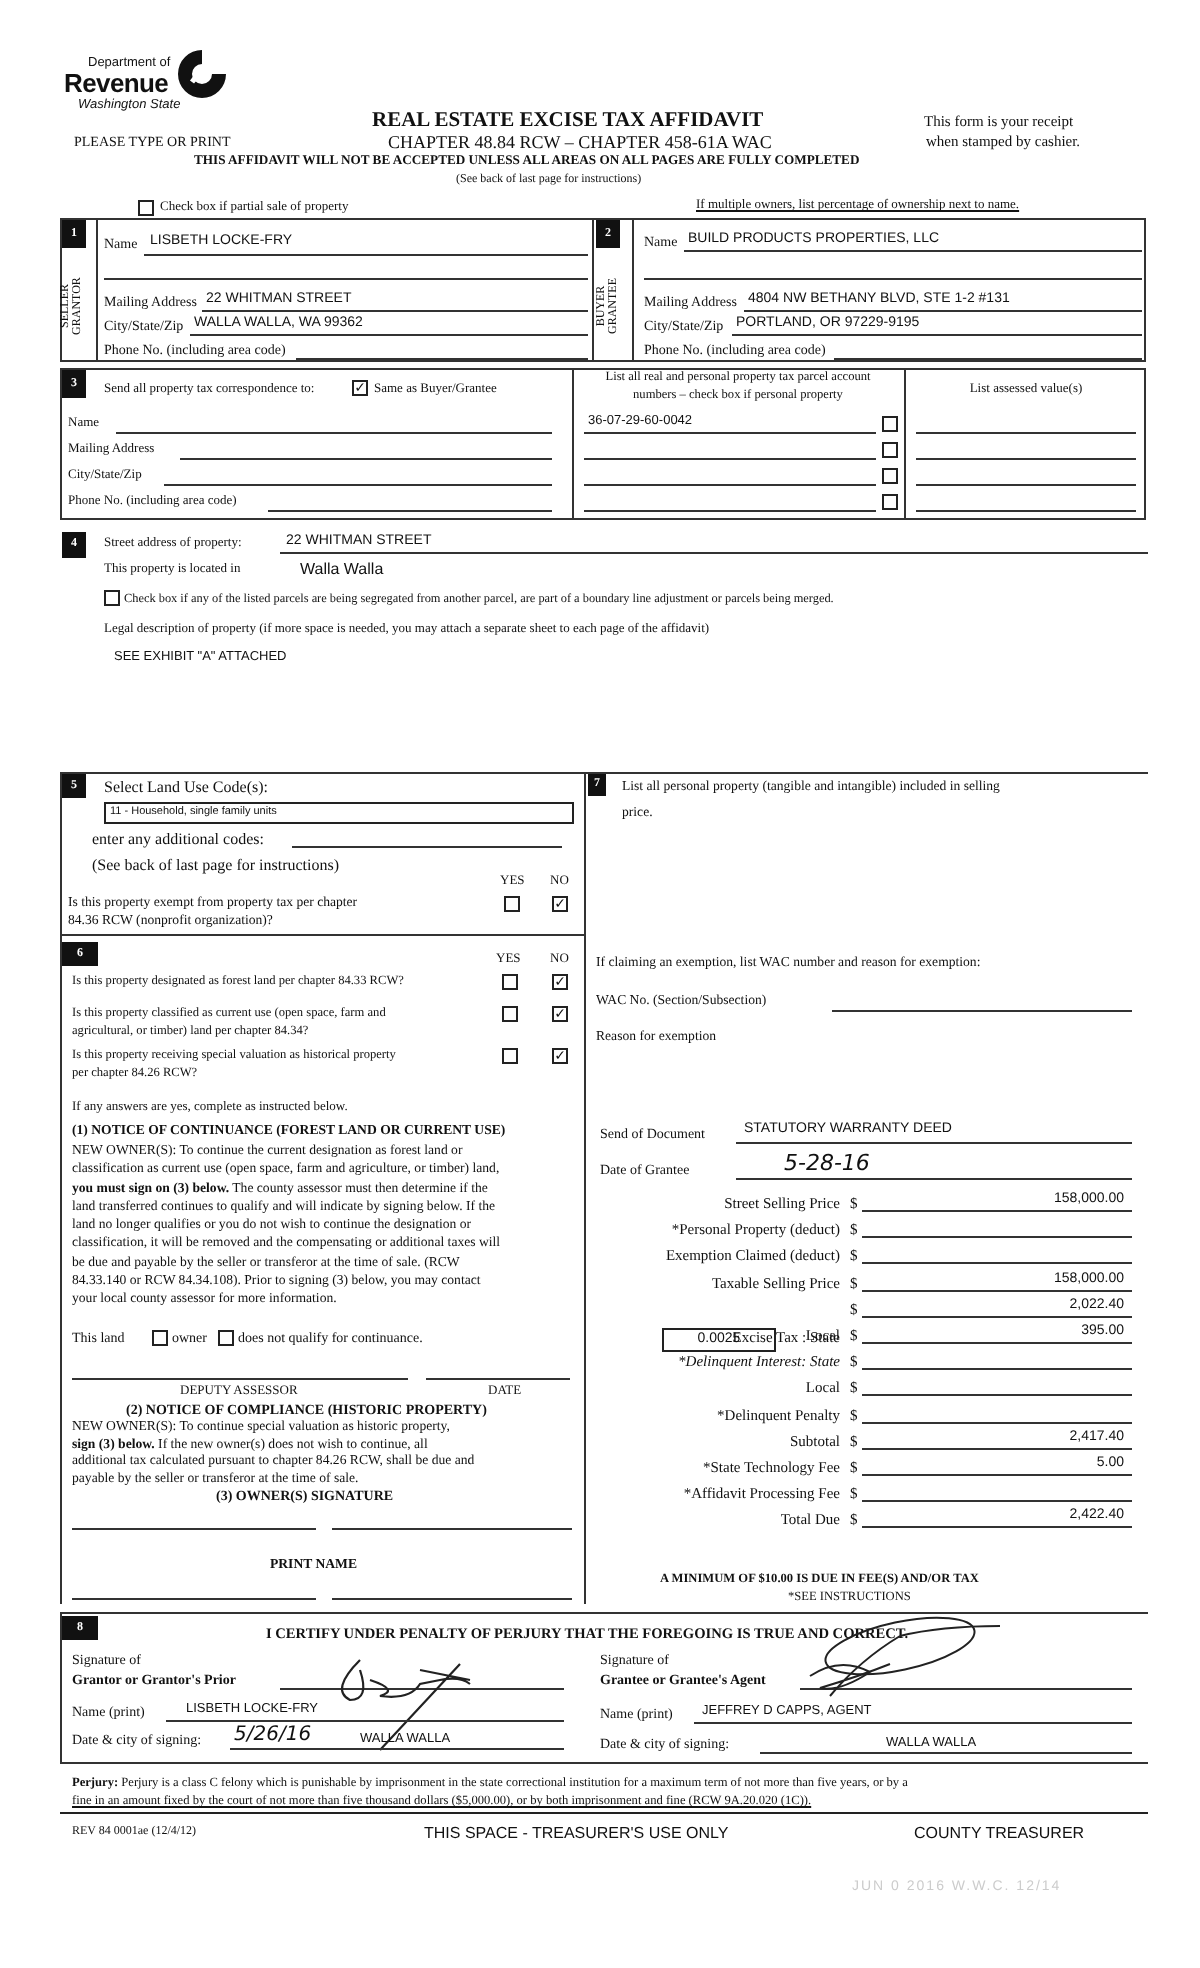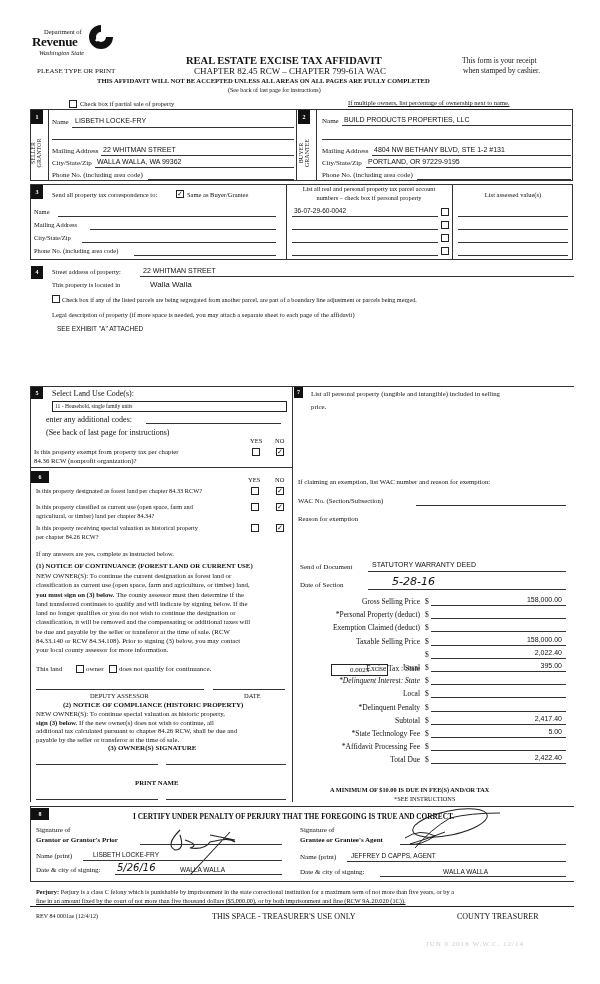--- a/index.html
+++ b/index.html
@@ -1,19 +1,19 @@
 <!DOCTYPE html>
 <html><head>
 <meta charset="utf-8">
 <style>
   * { box-sizing: border-box; margin: 0; padding: 0; }
   html, body { width: 600px; height: 984px; background: #fff; overflow: hidden; }
   body { font-family: "Liberation Serif", serif; color: #111; font-size: 7px; position: relative; }
   .abs { position: absolute; }
-  .sans { font-family: Liberation Serif, serif; }
+  .sans { font-family: Liberation Sans, sans-serif; }
   .serif { font-family: "Liberation Serif", serif; }
   .b { font-weight: bold; }
   .secnum { position: absolute; background: #111; color: #fff; font-size: 6px; font-weight: bold; text-align: center; width: 12px; height: 11px; line-height: 11px; }
   .line { position: absolute; border-bottom: 1px solid #333; }
   .fill { position: absolute; font-family: "Liberation Sans", sans-serif; font-size: 7px; color: #111; }
   .cb { position: absolute; width: 8px; height: 8px; border: 1px solid #222; background: #fff; font-size: 7px; line-height: 6px; text-align: center; font-family: "DejaVu Sans", sans-serif; }
   .lbl { position: absolute; font-size: 7px; white-space: nowrap; }
   .vline { position: absolute; border-left: 1px solid #333; }
   .hline { position: absolute; border-top: 1px solid #333; }
   .amt { position: absolute; font-family: "Liberation Sans", sans-serif; font-size: 7px; text-align: right; width: 120px; }
@@ -29,21 +29,21 @@
   <div class="abs sans b" style="left:0;top:6px;font-size:13px;letter-spacing:-0.3px;">Revenue</div>
   <div class="abs sans" style="left:7px;top:21px;font-size:6.5px;font-style:italic;">Washington State</div>
   <svg class="abs" style="left:56px;top:-4px;" width="26" height="26" viewBox="0 0 26 26">
     <path d="M13 1 A12 12 0 1 0 25 13 L18 13 A5 5 0 1 1 13 8 Z" fill="#111"></path>
     <path d="M8 17 Q13 10 22 9" stroke="#fff" stroke-width="2.5" fill="none"></path>
   </svg>
 </div>
 
 <div class="abs serif b" style="left:186px;top:55px;font-size:10.5px;">REAL ESTATE EXCISE TAX AFFIDAVIT</div>
 <div class="abs serif" style="left:37px;top:67px;font-size:7px;">PLEASE TYPE OR PRINT</div>
-<div class="abs serif" style="left:194px;top:66px;font-size:9px;">CHAPTER 82.45 RCW – CHAPTER 799-61A WAC</div>
+<div class="abs serif" style="left:194px;top:66px;font-size:9px;">CHAPTER 48.84 RCW – CHAPTER 458-61A WAC</div>
 <div class="abs serif" style="left:462px;top:56px;font-size:7.5px;">This form is your receipt</div>
 <div class="abs serif" style="left:463px;top:66px;font-size:7.5px;">when stamped by cashier.</div>
 <div class="abs serif b" style="left:97px;top:77px;font-size:6.6px;">THIS AFFIDAVIT WILL NOT BE ACCEPTED UNLESS ALL AREAS ON ALL PAGES ARE FULLY COMPLETED</div>
 <div class="abs serif" style="left:228px;top:87px;font-size:6px;">(See back of last page for instructions)</div>
 <div class="cb" style="left:69px;top:100px;"></div>
 <div class="lbl" style="left:80px;top:100px;font-size:6.5px;">Check box if partial sale of property</div>
 <div class="lbl" style="left:348px;top:99px;font-size:6.5px;text-decoration:underline;">If multiple owners, list percentage of ownership next to name.</div>
 
 <div class="abs" style="left:30px;top:109px;width:543px;height:72px;border:1px solid #333;"></div>
 <div class="vline" style="left:296px;top:109px;height:72px;"></div>
@@ -215,26 +215,26 @@
 <div class="lbl" style="left:311px;top:403px;font-size:6.8px;">price.</div>
 <div class="abs" style="left:300px;top:412px;width:270px;height:40px;"></div>
 <div class="lbl" style="left:298px;top:478px;font-size:6.8px;">If claiming an exemption, list WAC number and reason for exemption:</div>
 <div class="lbl" style="left:298px;top:497px;font-size:6.8px;">WAC No. (Section/Subsection)</div>
 <div class="line" style="left:416px;top:505px;width:150px;"></div>
 <div class="lbl" style="left:298px;top:515px;font-size:6.8px;">Reason for exemption</div>
 
 <div class="lbl" style="left:300px;top:563px;font-size:7px;">Send of Document</div>
 <div class="line" style="left:368px;top:571px;width:198px;"></div>
 <div class="fill" style="left:372px;top:561px;">STATUTORY WARRANTY DEED</div>
-<div class="lbl" style="left:300px;top:581px;font-size:7px;">Date of Section</div>
+<div class="lbl" style="left:300px;top:581px;font-size:7px;">Date of Grantee</div>
 <div class="line" style="left:368px;top:589px;width:198px;"></div>
 <div class="abs" style="left:392px;top:575px;font-family:'DejaVu Sans',sans-serif;font-size:11px;font-style:italic;">5-28-16</div>
 
 <div id="fin-rows">
-    <div class="fin-lbl" style="left:240px;top:597px;">Gross Selling Price</div>
+    <div class="fin-lbl" style="left:240px;top:597px;">Street Selling Price</div>
        <div class="lbl" style="left:425px;top:597px;font-size:7.5px;">$</div>
        <div class="line" style="left:431px;top:605px;width:135px;"></div>
        <div class="amt" style="left:442px;top:596px;">158,000.00</div>
     <div class="fin-lbl" style="left:240px;top:610px;">*Personal Property (deduct)</div>
        <div class="lbl" style="left:425px;top:610px;font-size:7.5px;">$</div>
        <div class="line" style="left:431px;top:618px;width:135px;"></div>
        <div class="amt" style="left:442px;top:609px;"></div>
     <div class="fin-lbl" style="left:240px;top:623px;">Exemption Claimed (deduct)</div>
        <div class="lbl" style="left:425px;top:623px;font-size:7.5px;">$</div>
        <div class="line" style="left:431px;top:631px;width:135px;"></div>

